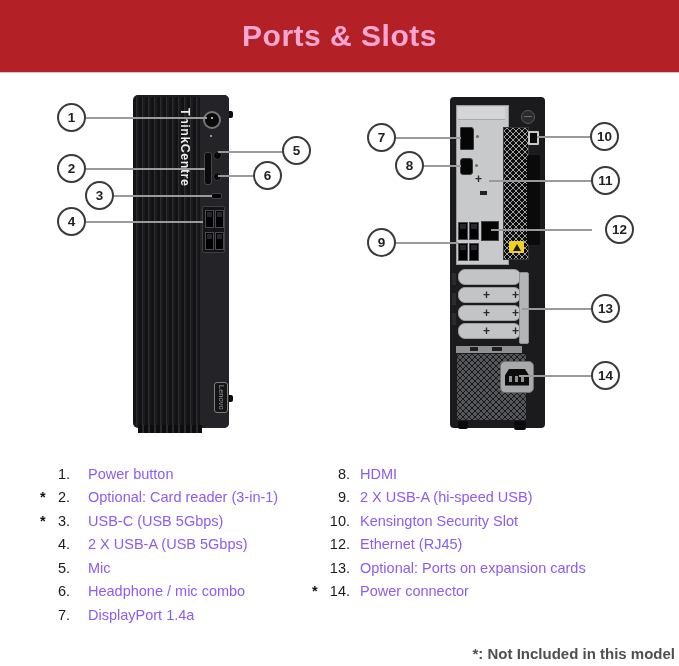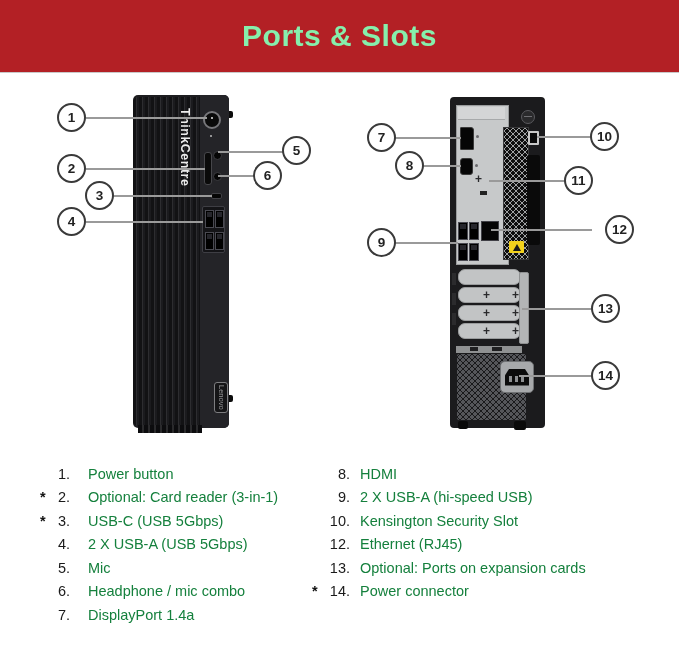--- a/index.html
+++ b/index.html
@@ -2,21 +2,21 @@
 <html><head>
 <meta charset="utf-8">
 <style>
   html,body{margin:0;padding:0;background:#ffffff;}
   #stage{position:relative;width:679px;height:666px;background:#ffffff;overflow:hidden;
          font-family:"Liberation Sans",sans-serif;color:#1a1a1a;}
 
   
   .banner{position:absolute;left:0;top:0;width:679px;height:72px;background:#b32025;
           border-bottom:1px solid #c9c9c9;display:flex;align-items:center;justify-content:center;}
-  .banner h1{margin:0;color:#86efac;font-size:30px;font-weight:bold;letter-spacing:0.5px;}
+  .banner h1{margin:0;color:#f9a8d4;font-size:30px;font-weight:bold;letter-spacing:0.5px;}
 
   
   .callout{position:absolute;width:25px;height:25px;border:2px solid #3a3a3a;border-radius:50%;
            background:#ffffff;display:flex;align-items:center;justify-content:center;
            font-size:13.5px;font-weight:bold;color:#222;z-index:30;}
   .leader{position:absolute;height:1.5px;background:#9a9a9a;z-index:20;}
 
   
   .ft-body{position:absolute;left:133px;top:95px;width:96px;height:333px;background:#1d1d20;
            border-radius:5px;}
@@ -99,21 +99,21 @@
 
   
   .legend{position:absolute;top:462px;}
   .legend-left{left:40px;width:300px;}
   .legend-right{left:312px;width:364px;}
   .lrow{display:flex;height:23.5px;align-items:center;font-size:14.5px;white-space:nowrap;}
   .star{width:14px;font-weight:bold;color:#111;}
   .legend-right .star{width:12px;}
   .lnum{width:16px;text-align:right;color:#1a1a1a;}
   .legend-right .lnum{width:26px;}
-  .ltext{margin-left:18px;color:#15803d;}
+  .ltext{margin-left:18px;color:#8b5cf6;}
   .legend-right .ltext{margin-left:10px;}
   .footnote{position:absolute;right:4px;top:645px;font-size:15px;font-weight:bold;color:#4f4f4f;}
 </style>
 </head>
 <body>
 
 <div id="stage">
 
   <div class="banner">
     <h1>Ports &amp; Slots</h1>
@@ -233,21 +233,21 @@
   <div class="callout" style="left:57px;top:103px;">1</div>
   <div class="callout" style="left:57px;top:154px;">2</div>
   <div class="callout" style="left:85px;top:181px;">3</div>
   <div class="callout" style="left:57px;top:207px;">4</div>
   <div class="callout" style="left:282px;top:136px;">5</div>
   <div class="callout" style="left:253px;top:161px;">6</div>
   <div class="callout" style="left:367px;top:123px;">7</div>
   <div class="callout" style="left:395px;top:151px;">8</div>
   <div class="callout" style="left:367px;top:228px;">9</div>
   <div class="callout" style="left:590px;top:122px;">10</div>
-  <div class="callout" style="left:564px;top:166px;">11</div>
+  <div class="callout" style="left:591px;top:166px;">11</div>
   <div class="callout" style="left:605px;top:215px;">12</div>
   <div class="callout" style="left:591px;top:294px;">13</div>
   <div class="callout" style="left:591px;top:361px;">14</div>
 
   <div class="legend legend-left">
     <div class="lrow">
       <span class="star"></span>
       <span class="lnum">1.</span>
       <span class="ltext">Power button</span>
     </div>
@@ -309,13 +309,14 @@
       <span class="lnum">13.</span>
       <span class="ltext">Optional: Ports on expansion cards</span>
     </div>
     <div class="lrow">
       <span class="star">*</span>
       <span class="lnum">14.</span>
       <span class="ltext">Power connector</span>
     </div>
   </div>
 
+  <div class="footnote">*: Not Included in this model</div>
 </div>
 
 </body></html>

